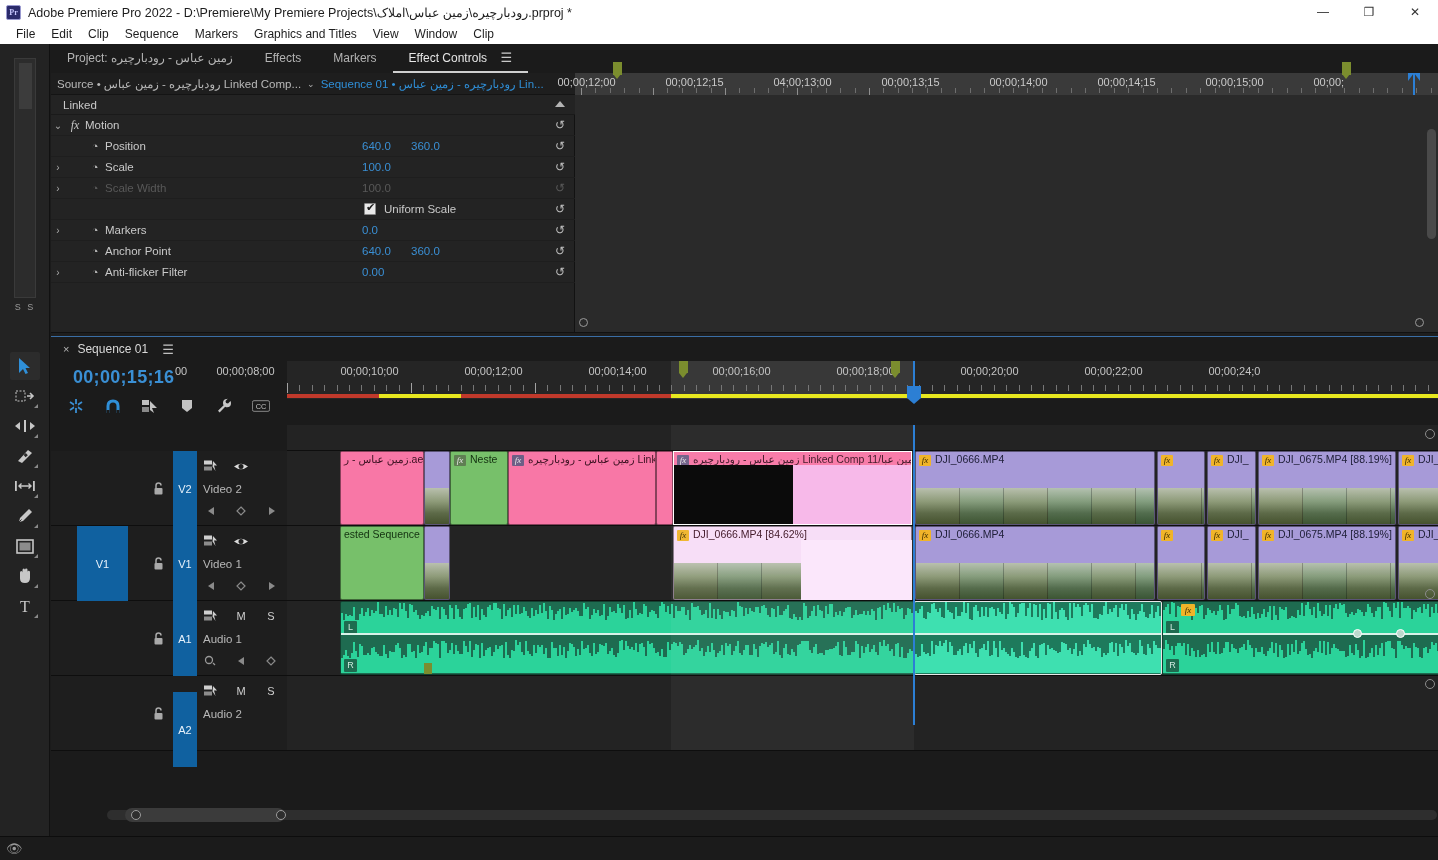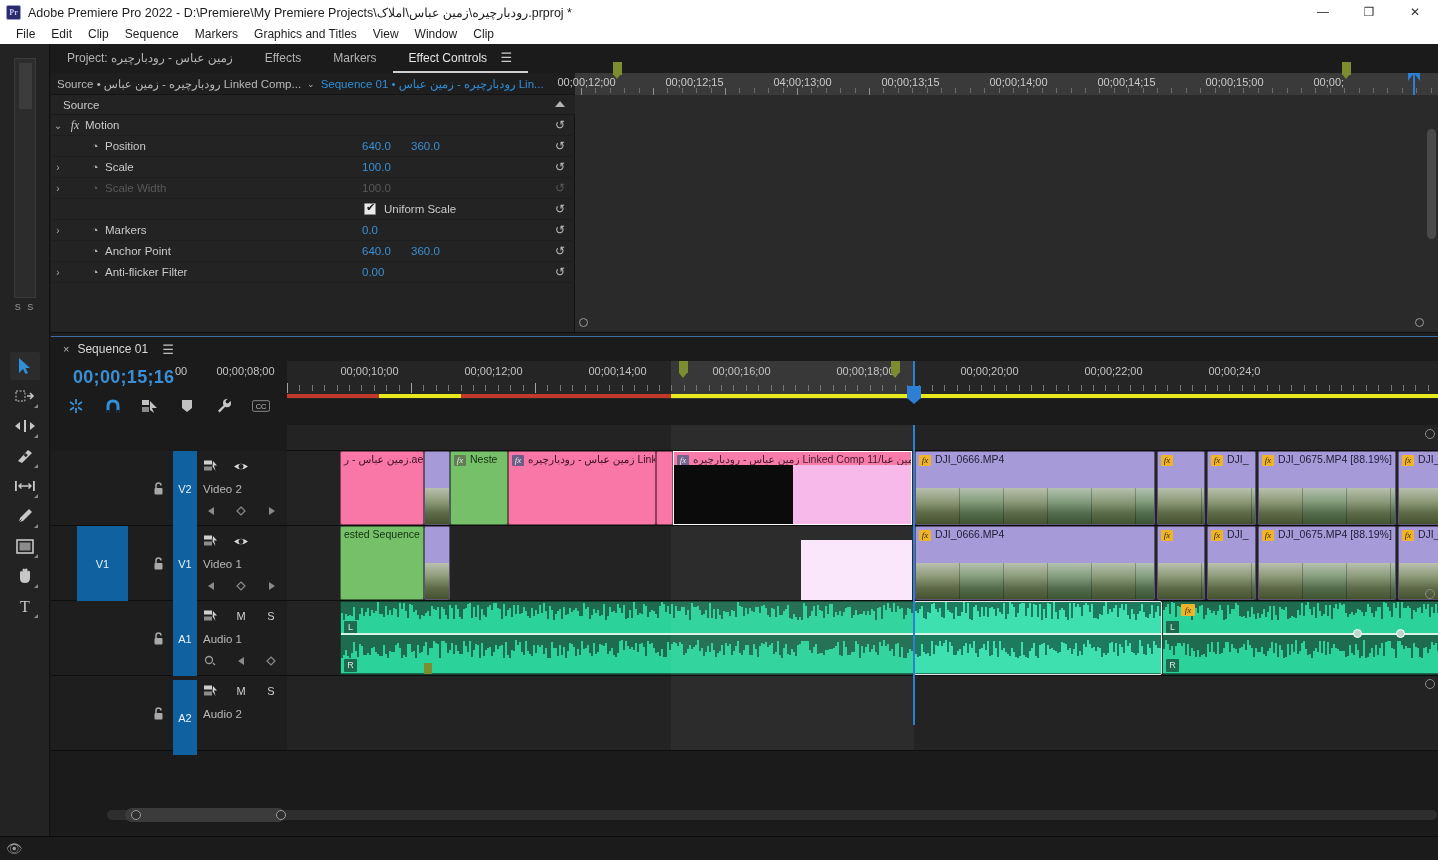--- a/index.html
+++ b/index.html
@@ -338,21 +338,21 @@
     <div class="ec-body">
 
       <div class="ec-left">
         <div class="ec-srcrow">
           <span class="src-label">Source • رودبارچیره - زمین عباس Linked Comp...</span>
           <span class="chev">⌄</span>
           <span class="seq-label">Sequence 01 • رودبارچیره - زمین عباس Lin...</span>
         </div>
 
         <div class="ec-video-row">
-          <span class="lbl">Source</span>
+          <span class="lbl">Linked</span>
           <span class="ec-collapse"></span>
         </div>
 
         <div class="prop-row" style="top:42px;">
           <span class="twirl">⌄</span>
           <span class="fxicon">fx</span>
           <span class="pname">Motion</span>
           <span class="reset">↺</span>
         </div>
 
@@ -834,20 +834,31 @@
         </div>
         <div class="trk-body" id="body-V1" style="top: 101px; height: 75px;">
           <div class="clip" style="left: 53px; width: 84px; height: 74px; background: rgb(119, 192, 106); border: 1px solid rgba(0, 0, 0, 0.45);">
             <div class="cap" style="background: rgb(119, 192, 106);"><span style="color: rgb(19, 48, 16);">ested Sequence 04</span></div>
           </div>
           <div class="clip" style="left: 137px; width: 26px; height: 74px; background: rgb(167, 154, 216); border: 1px solid rgba(0, 0, 0, 0.45);">
             <div class="thumbs" style="background: linear-gradient(rgb(143, 154, 126), rgb(107, 118, 88) 45%, rgb(79, 90, 64));">
               <span style="position: absolute; left: 0px; top: 0px; width: 44px; height: 36px; background: linear-gradient(rgb(185, 192, 174) 0%, rgb(141, 154, 120) 38%, rgb(93, 106, 72) 70%, rgb(70, 82, 47) 100%); filter: hue-rotate(0deg); border-right: 1px solid rgba(0, 0, 0, 0.25);"></span>
             </div>
             <div class="cap" style="background: rgb(167, 154, 216);"><span style="color: rgb(32, 32, 58);"></span></div>
+          </div>
+          <div class="clip" style="left: 386px; width: 239px; height: 74px; background: rgb(247, 221, 247); border: 1px solid rgba(0, 0, 0, 0.45);">
+            <div class="thumbs" style="background: linear-gradient(rgb(143, 154, 126), rgb(107, 118, 88) 45%, rgb(79, 90, 64));">
+              <span style="position: absolute; left: 0px; top: 0px; width: 44px; height: 36px; background: linear-gradient(rgb(185, 192, 174) 0%, rgb(141, 154, 120) 38%, rgb(93, 106, 72) 70%, rgb(70, 82, 47) 100%); filter: hue-rotate(0deg); border-right: 1px solid rgba(0, 0, 0, 0.25);"></span>
+              <span style="position: absolute; left: 44px; top: 0px; width: 44px; height: 36px; background: linear-gradient(rgb(185, 192, 174) 0%, rgb(141, 154, 120) 38%, rgb(93, 106, 72) 70%, rgb(70, 82, 47) 100%); filter: hue-rotate(17deg); border-right: 1px solid rgba(0, 0, 0, 0.25);"></span>
+              <span style="position: absolute; left: 88px; top: 0px; width: 44px; height: 36px; background: linear-gradient(rgb(185, 192, 174) 0%, rgb(141, 154, 120) 38%, rgb(93, 106, 72) 70%, rgb(70, 82, 47) 100%); filter: hue-rotate(4deg); border-right: 1px solid rgba(0, 0, 0, 0.25);"></span>
+              <span style="position: absolute; left: 132px; top: 0px; width: 44px; height: 36px; background: linear-gradient(rgb(185, 192, 174) 0%, rgb(141, 154, 120) 38%, rgb(93, 106, 72) 70%, rgb(70, 82, 47) 100%); filter: hue-rotate(21deg); border-right: 1px solid rgba(0, 0, 0, 0.25);"></span>
+              <span style="position: absolute; left: 176px; top: 0px; width: 44px; height: 36px; background: linear-gradient(rgb(185, 192, 174) 0%, rgb(141, 154, 120) 38%, rgb(93, 106, 72) 70%, rgb(70, 82, 47) 100%); filter: hue-rotate(8deg); border-right: 1px solid rgba(0, 0, 0, 0.25);"></span>
+              <span style="position: absolute; left: 220px; top: 0px; width: 44px; height: 36px; background: linear-gradient(rgb(185, 192, 174) 0%, rgb(141, 154, 120) 38%, rgb(93, 106, 72) 70%, rgb(70, 82, 47) 100%); filter: hue-rotate(25deg); border-right: 1px solid rgba(0, 0, 0, 0.25);"></span>
+            </div>
+            <div class="cap" style="background: rgb(247, 221, 247);"><span class="fxb" style="background: rgb(240, 180, 41); color: rgb(58, 42, 0);">fx</span><span style="color: rgb(58, 16, 32);">DJI_0666.MP4 [84.62%]</span></div>
           </div>
           <div class="clip" style="left: 628px; width: 240px; height: 74px; background: rgb(167, 154, 216); border: 1px solid rgba(0, 0, 0, 0.45);">
             <div class="thumbs" style="background: linear-gradient(rgb(143, 154, 126), rgb(107, 118, 88) 45%, rgb(79, 90, 64));">
               <span style="position: absolute; left: 0px; top: 0px; width: 44px; height: 36px; background: linear-gradient(rgb(185, 192, 174) 0%, rgb(141, 154, 120) 38%, rgb(93, 106, 72) 70%, rgb(70, 82, 47) 100%); filter: hue-rotate(0deg); border-right: 1px solid rgba(0, 0, 0, 0.25);"></span>
               <span style="position: absolute; left: 44px; top: 0px; width: 44px; height: 36px; background: linear-gradient(rgb(185, 192, 174) 0%, rgb(141, 154, 120) 38%, rgb(93, 106, 72) 70%, rgb(70, 82, 47) 100%); filter: hue-rotate(17deg); border-right: 1px solid rgba(0, 0, 0, 0.25);"></span>
               <span style="position: absolute; left: 88px; top: 0px; width: 44px; height: 36px; background: linear-gradient(rgb(185, 192, 174) 0%, rgb(141, 154, 120) 38%, rgb(93, 106, 72) 70%, rgb(70, 82, 47) 100%); filter: hue-rotate(4deg); border-right: 1px solid rgba(0, 0, 0, 0.25);"></span>
               <span style="position: absolute; left: 132px; top: 0px; width: 44px; height: 36px; background: linear-gradient(rgb(185, 192, 174) 0%, rgb(141, 154, 120) 38%, rgb(93, 106, 72) 70%, rgb(70, 82, 47) 100%); filter: hue-rotate(21deg); border-right: 1px solid rgba(0, 0, 0, 0.25);"></span>
               <span style="position: absolute; left: 176px; top: 0px; width: 44px; height: 36px; background: linear-gradient(rgb(185, 192, 174) 0%, rgb(141, 154, 120) 38%, rgb(93, 106, 72) 70%, rgb(70, 82, 47) 100%); filter: hue-rotate(8deg); border-right: 1px solid rgba(0, 0, 0, 0.25);"></span>
               <span style="position: absolute; left: 220px; top: 0px; width: 44px; height: 36px; background: linear-gradient(rgb(185, 192, 174) 0%, rgb(141, 154, 120) 38%, rgb(93, 106, 72) 70%, rgb(70, 82, 47) 100%); filter: hue-rotate(25deg); border-right: 1px solid rgba(0, 0, 0, 0.25);"></span>
             </div>
@@ -2058,21 +2069,21 @@
             <span class="lr" style="top: 57px;">R</span>
             <span class="vline" style="top: 31px;"></span>
             <span style="position: absolute; left: 18px; top: 2px; width: 14px; height: 12px; background: rgb(240, 180, 41); color: rgb(58, 42, 0); font-size: 9px; line-height: 12px; text-align: center; font-family: &quot;Liberation Serif&quot;, serif; font-style: italic; border-radius: 1px;">fx</span>
             <span style="position: absolute; left: 190px; top: 27px; width: 9px; height: 9px; border: 1.4px solid rgb(255, 255, 255); background: rgb(188, 216, 205); border-radius: 50%;"></span>
             <span style="position: absolute; left: 233px; top: 27px; width: 9px; height: 9px; border: 1.4px solid rgb(255, 255, 255); background: rgb(188, 216, 205); border-radius: 50%;"></span>
           </div>
           <div style="position: absolute; left: 137px; top: 62px; width: 8px; height: 11px; background: rgb(123, 141, 46);"></div>
           <div style="position: absolute; left: 384px; top: 0px; width: 243px; height: 100%; background: rgba(255, 255, 255, 0.043); pointer-events: none;"></div>
         </div>
         <div class="trk-hdr" style="top: 251px; height: 75px;">
-          <div class="trk-badge" style="top: 4px; height: 75px;">A2</div>
+          <div class="trk-badge" style="top: 16px; height: 75px;">A2</div>
           <span class="trk-lock" style="top: 30.5px;"><svg width="11" height="13" viewBox="0 0 11 13">
               <path d="M3 6 L3 3.4 Q3 1 5.5 1 Q8 1 8 3.4" stroke="#a9a9a9" stroke-width="1.5" fill="none"></path>
               <rect x="1.5" y="6" width="8" height="6.5" rx="1" fill="#a9a9a9"></rect>
             </svg></span>
           <div class="trk-ctrls" style="top: 8px;">
             <span class="ib">
               <svg width="14" height="12" viewBox="0 0 14 12">
                 <rect x="0" y="0.5" width="8" height="4" fill="#cfcfcf"></rect>
                 <rect x="0" y="6.5" width="8" height="4" fill="#8c8c8c"></rect>
                 <path d="M9 1 L13 5.5 L10 5.5 L11.5 11 L8.5 6.5" fill="#cfcfcf"></path>

